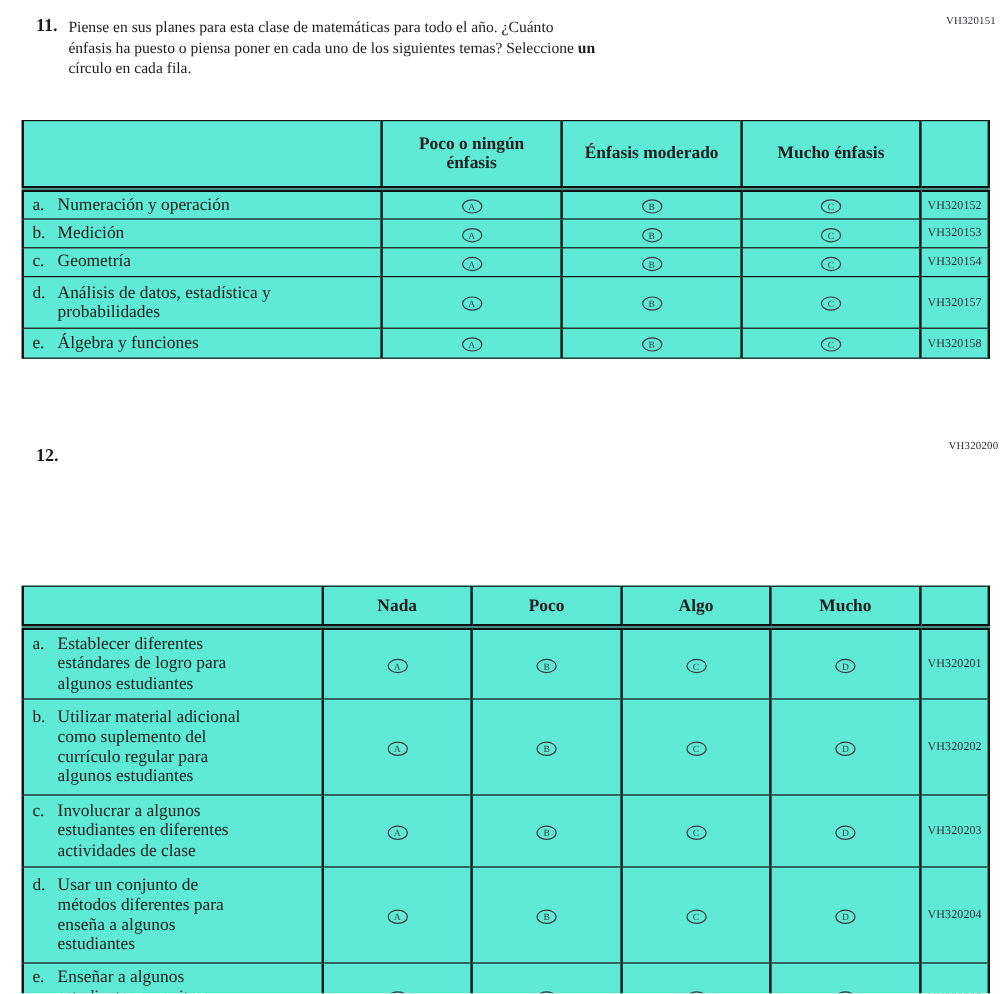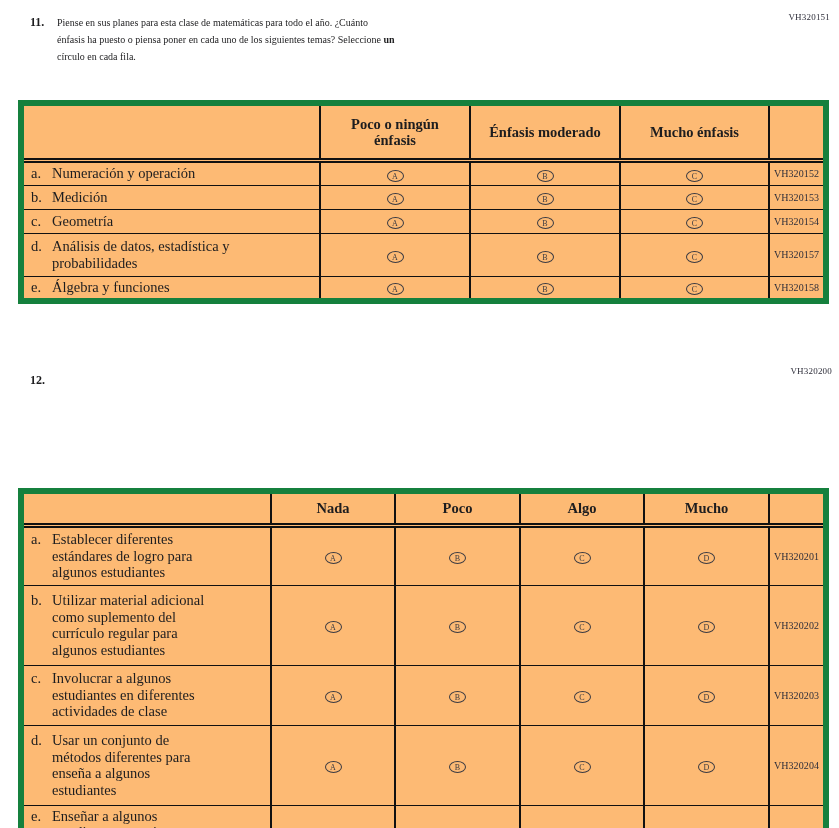--- a/index.html
+++ b/index.html
@@ -29,39 +29,39 @@
     position: absolute;
     left: 30px;
     width: 700px;
     display: flex;
     align-items: flex-start;
   }
   .q11 { top: 14px; }
   .q12 { top: 372px; }
   .qnum {
     font-weight: bold;
-    font-size: 12px;
+    font-size: 15px;
     width: 27px;
     flex: 0 0 27px;
     line-height: 17px;
   }
   .qtext {
-    font-size: 10px;
+    font-size: 13px;
     line-height: 17px;
     white-space: pre-line;
   }
   .qtext strong { font-weight: bold; margin-top: 21px; }
 
   table.matrix {
     position: absolute;
     left: 18px;
     border-collapse: collapse;
     table-layout: fixed;
-    background: #fdba74;
-    border: 6px solid #15803d;
+    background: #5eead4;
+    border: 1px solid #15803d;
   }
   .t1 { top: 100px; width: 805px; }
   .t2 { top: 440px; width: 805px; margin-top: 48px; }
 
   table.matrix th, table.matrix td {
     border-left: 2px solid #111111;
     border-right: 2px solid #111111;
     border-top: 1.5px solid #111111;
     border-bottom: 1.5px solid #111111;
     padding: 0;

